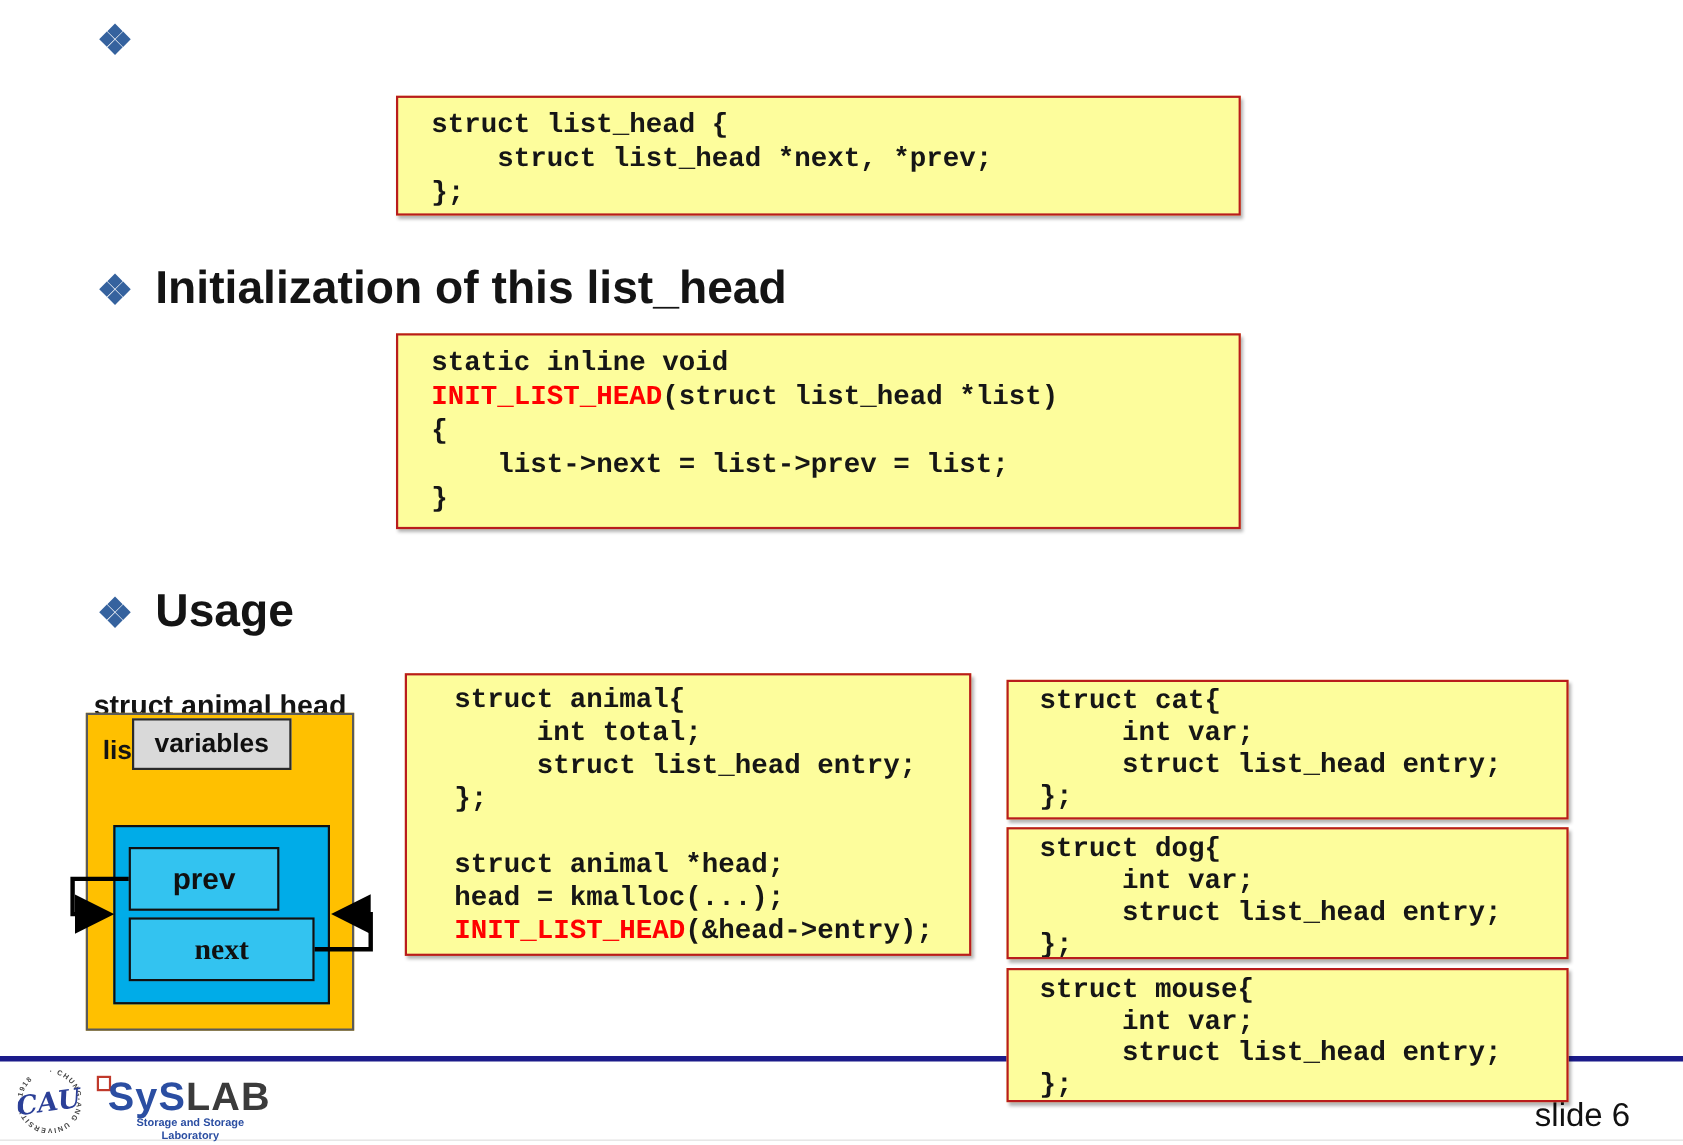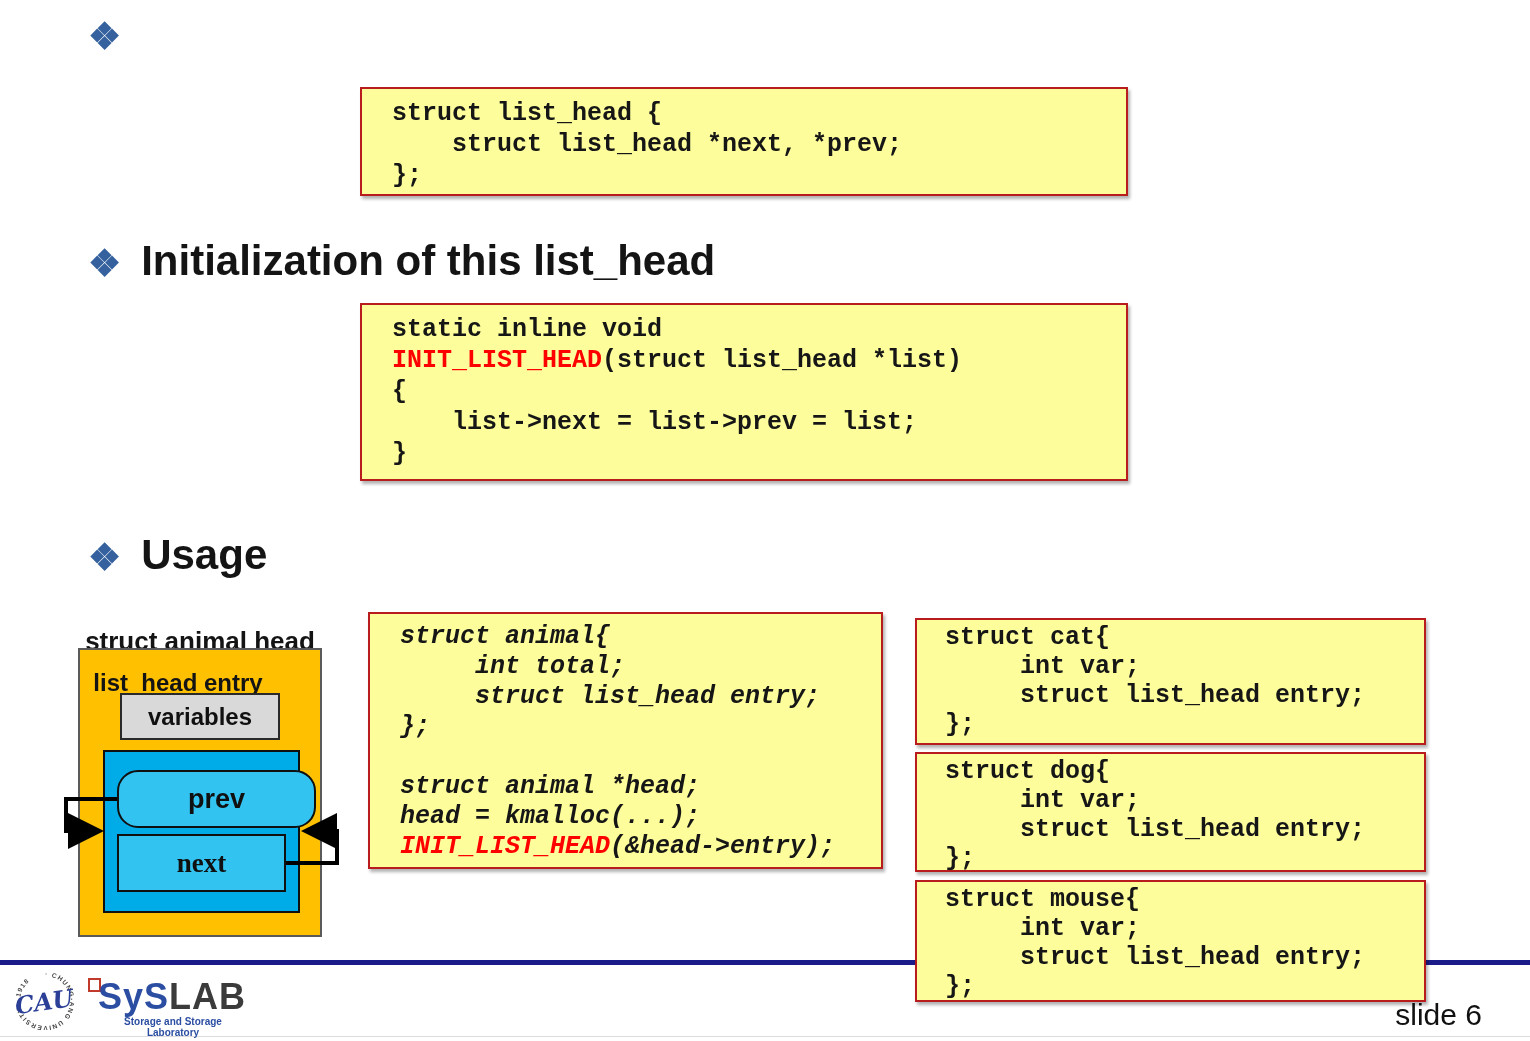--- a/index.html
+++ b/index.html
@@ -11,21 +11,21 @@
            font-weight:bold;font-size:42px;color:#141414;white-space:nowrap;}
   .heading .bullet{color:var(--bullet-blue,#35629E);font-size:37px;line-height:1;transform:translateY(2px);}
 
   
   .codebox{position:absolute;box-sizing:border-box;z-index:2;
            background:var(--code-bg,#FDFD9C);border:2px solid #b91c1c;
            box-shadow:2px 3px 3px rgba(0,0,0,.30);
            font-family:"Liberation Mono","DejaVu Sans Mono",monospace;font-weight:bold;
            font-size:25px;color:#161616;white-space:pre;overflow:hidden;}
   .codebox.lh31{line-height:31px;padding:9px 0 0 30px;}
-  .codebox.lh30{line-height:30px;padding:8px 0 0 30px;font-style:italic;}
+  .codebox.lh30{line-height:30px;padding:8px 0 0 43px;}
   .codebox.lh29{line-height:29px;padding:3px 0 0 28px;}
 
   
   .dg-label{position:absolute;font-weight:bold;color:#141414;text-align:center;margin-top:12px;}
   .dg-box{position:absolute;box-sizing:border-box;}
   .orange-box{background:var(--orange,#FFC000);border:2px solid #5a5a5a;z-index:2;}
   .cyan-box{background:var(--cyan,#00ACE8);border:2px solid #101010;z-index:2;}
   .cell-box{background:var(--cyan-light,#33C3F0);border:2px solid #101010;z-index:2;
             display:flex;align-items:center;justify-content:center;
             font-weight:bold;font-size:27px;color:#101010;}
@@ -77,27 +77,27 @@
   <div class="codebox lh29" style="left:915px;top:752px;width:511px;height:120px;"><div class="code-line"><span>struct dog{</span></div><div class="code-line"><span>     int var;</span></div><div class="code-line"><span>     struct list_head entry;</span></div><div class="code-line"><span>};</span></div></div>
 
   <div class="codebox lh29 mouse-z" style="left:915px;top:880px;width:511px;height:122px;"><div class="code-line"><span>struct mouse{</span></div><div class="code-line"><span>     int var;</span></div><div class="code-line"><span>     struct list_head entry;</span></div><div class="code-line"><span>};</span></div></div>
 
   <div class="dg-label" style="left:58px;top:614px;width:284px;font-size:26px;">struct animal head</div>
 
   <div class="dg-box orange-box" style="left:78px;top:648px;width:244px;height:289px;"></div>
 
   <div class="dg-label" style="left:78px;top:657px;width:200px;font-size:24px;z-index:2;">list_head entry</div>
 
-  <div class="dg-box vars-box" style="left:120px;top:693px;width:160px;height:47px;">
+  <div class="dg-box vars-box" style="left:120px;top:653px;width:145px;height:47px;">
     <span>variables</span>
   </div>
 
   <div class="dg-box cyan-box" style="left:103px;top:750px;width:197px;height:163px;"></div>
 
-  <div class="dg-box cell-box" style="left:117px;top:770px;width:199px;height:58px;border-radius:21px;">
+  <div class="dg-box cell-box" style="left:117px;top:770px;width:137px;height:58px;">
     <span>prev</span>
   </div>
 
   <div class="dg-box cell-box" style="left:117px;top:834px;width:169px;height:58px;font-family:Liberation Serif, serif;">
     <span>next</span>
   </div>
 
   <svg class="arrows" width="1530" height="1041" viewBox="0 0 1530 1041">
     <defs>
       <marker id="arr" markerWidth="9" markerHeight="9" refX="7" refY="4.5" orient="auto">

